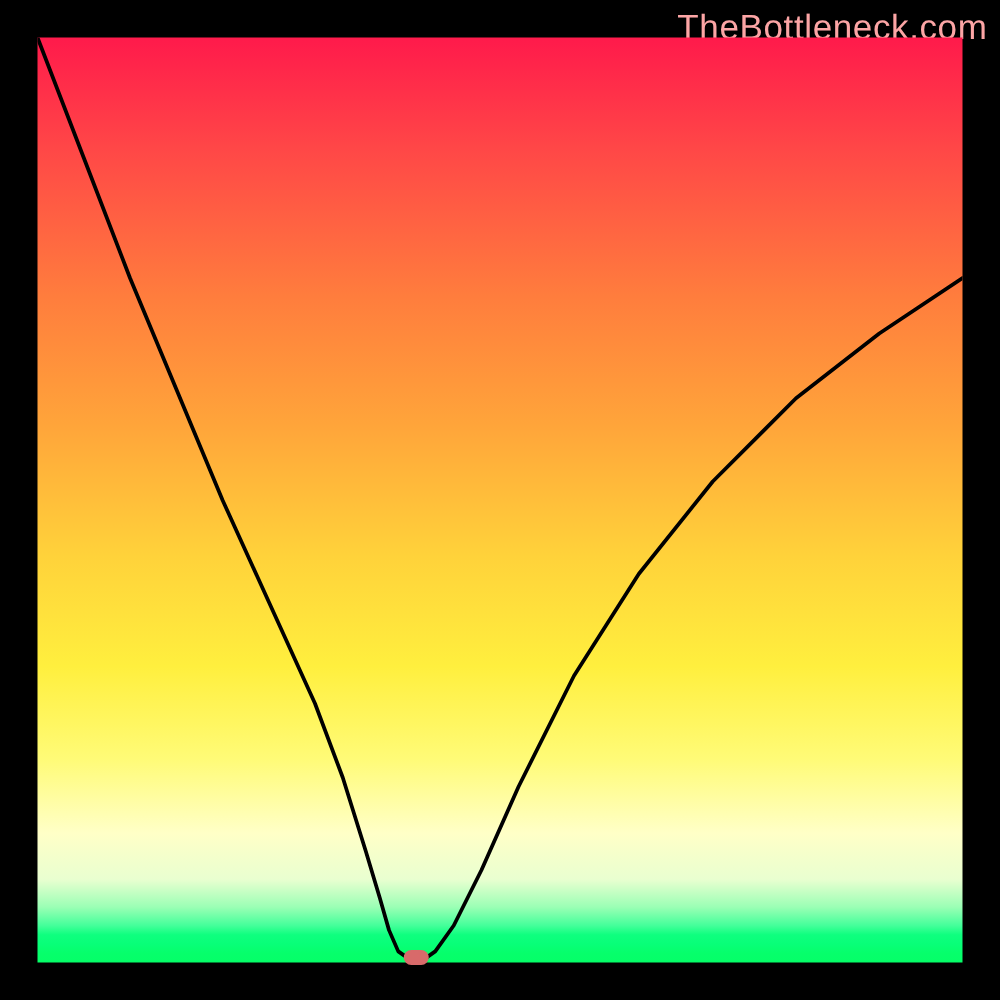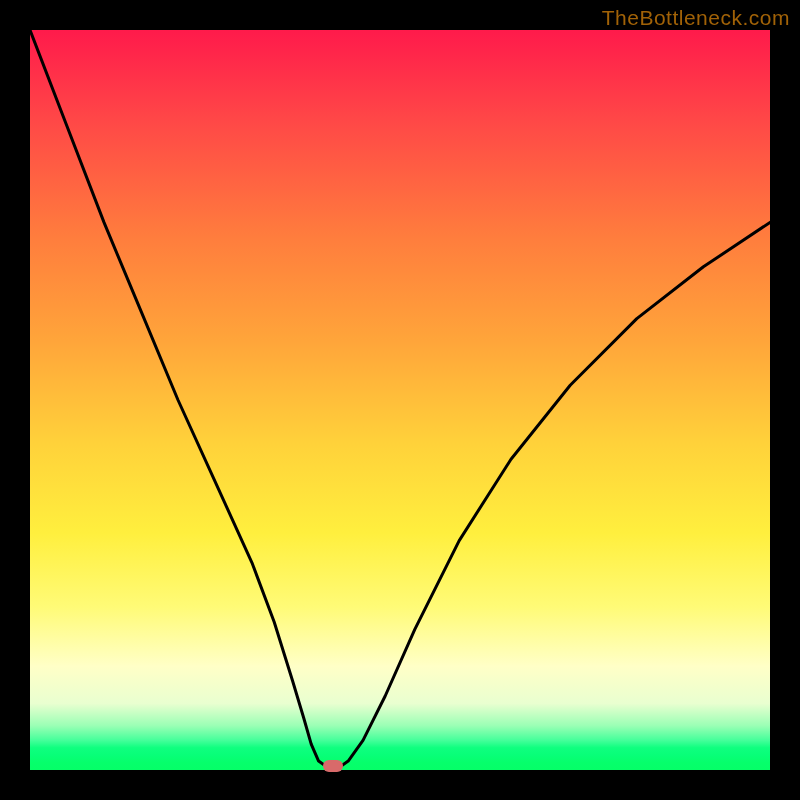--- a/index.html
+++ b/index.html
@@ -53,22 +53,22 @@
     width: 20px;
     height: 12px;
     border-radius: 6px;
     background: #d86a6a;
     transform: translate(-50%, -50%);
   }
   .watermark {
     position: absolute;
     top: 6px;
     right: 10px;
-    color: #a16207;
-    font-size: 21px;
+    color: #fca5a5;
+    font-size: 28px;
     letter-spacing: 0.5px;
     font-weight: 500;
   }
 </style>
 </head>
 <body>
 
 <div class="frame">
   <div class="watermark">TheBottleneck.com</div>
 

